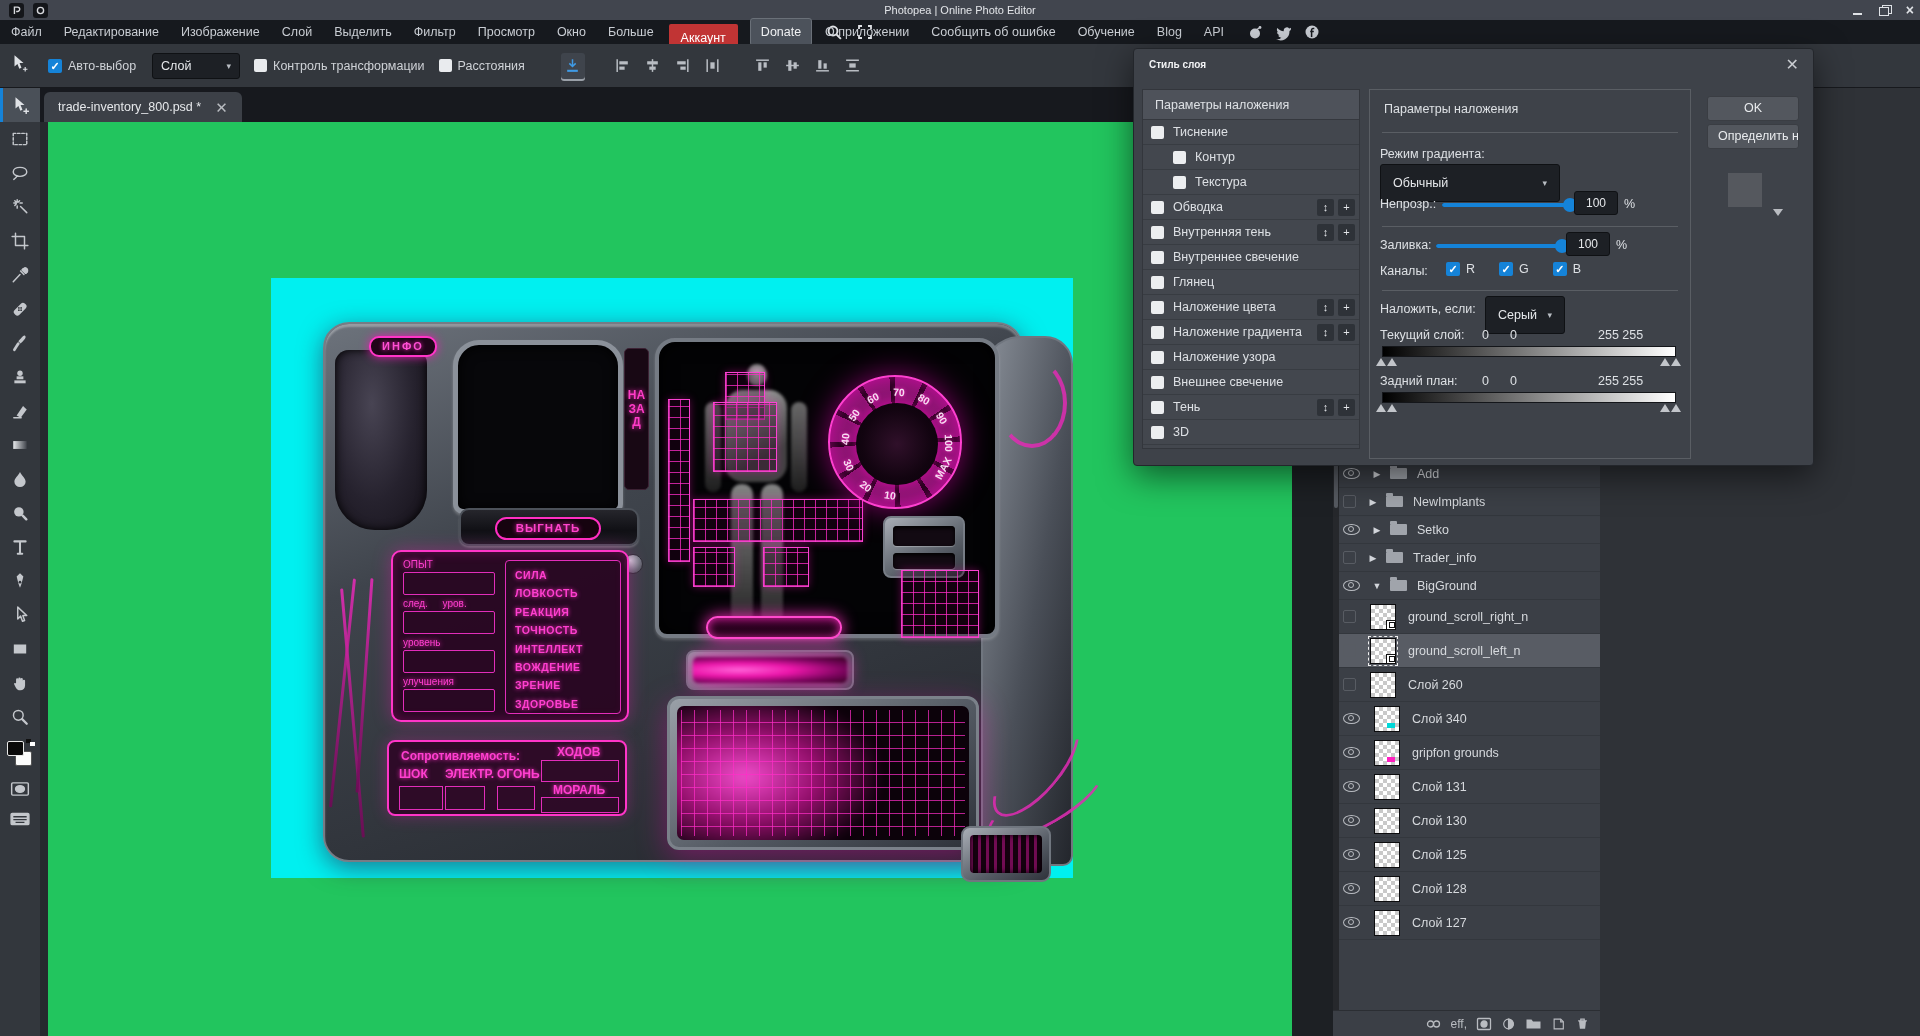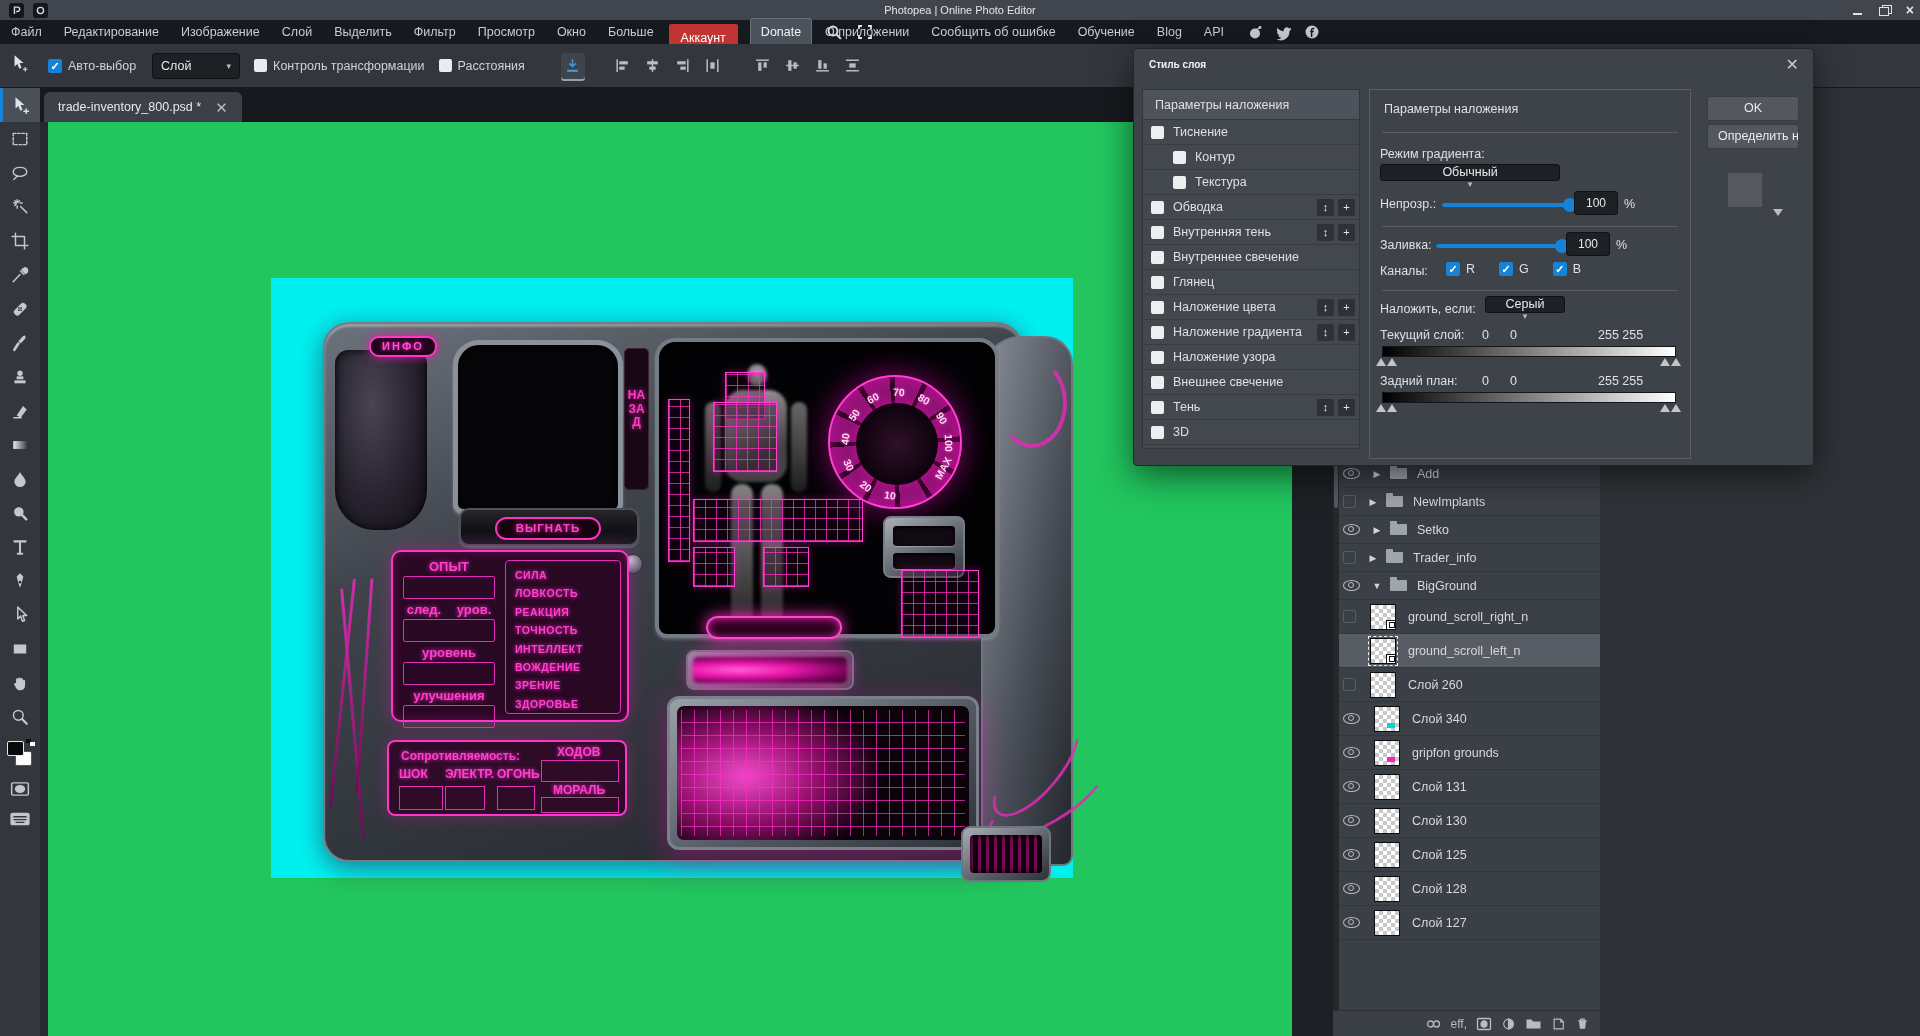--- a/index.html
+++ b/index.html
@@ -108,22 +108,22 @@
   .ls-head { height:30px; line-height:30px; padding-left:12px; background:#4e525a; font-size:12.5px; border-bottom:1px solid #35383e; }
   .ls-row { height:25px; display:flex; align-items:center; padding-left:8px; border-bottom:1px solid #383c42; font-size:12.5px; }
   .ls-row.indent { padding-left:30px; }
   .wcb { width:13px; height:13px; background:#eceef0; border-radius:2px; margin-right:9px; flex:none; }
   .ls-label { flex:1 1 auto; white-space:nowrap; overflow:hidden; }
   .mini { width:17px; height:17px; background:#2e3238; border-radius:2px; color:#e3e5e9; font-size:11px;
     line-height:17px; text-align:center; margin-right:4px; flex:none; }
   #dlg-panel { position:absolute; left:235px; top:40px; width:322px; height:370px; border:1px solid #5a5e64; }
   .dp-abs { position:absolute; font-size:12.5px; }
   .dp-hr { position:absolute; left:12px; right:12px; height:1px; background:#5a5e64; }
-  .ddown { position:absolute; background:#1d2025; border:1px solid #0f1114; border-radius:3px; height:17px;
-    display:flex; align-items:center; justify-content:space-between; padding:0 12px; font-size:12.5px; color:#e6e8eb;flex-direction:column; }
+  .ddown { position:absolute; background:#1d2025; border:1px solid #0f1114; border-radius:3px; height:38px;
+    display:flex; align-items:center; justify-content:space-between; padding:0 12px; font-size:12.5px; color:#e6e8eb; }
   .slider { position:absolute; height:4px; background:#15171b; border-radius:2px; }
   .slider .fill { position:absolute; left:0; top:0; height:100%; width:100%; background:#1583d8; border-radius:2px; }
   .slider .knob { position:absolute; right:-7px; top:-5px; width:14px; height:14px; border-radius:50%; background:#1583d8; }
   .valbox { position:absolute; width:44px; height:24px; background:#1d2025; border:1px solid #0f1114; border-radius:3px;
     color:#e6e8eb; text-align:center; line-height:22px; font-size:12px; }
   .chan { display:flex; align-items:center; gap:6px; }
   .bif-bar { position:absolute; height:11px; background:linear-gradient(90deg,#000,#fff); border:1px solid #14161a; }
   .bif-h { position:absolute; display:flex; gap:1px; }
   .bif-h i { width:0; height:0; border-left:5px solid transparent; border-right:5px solid transparent; border-bottom:8px solid #c2c5ca; }
   .dlg-btn { position:absolute; left:573px; width:92px; height:25px; background:#53575e; border:1px solid #3a3d43;
@@ -186,21 +186,21 @@
     filter:blur(1.5px); box-shadow:0 0 18px #ff2cc0; }
   #grid-right { position:absolute; left:630px; top:292px; width:78px; height:68px; }
   #big-grid { position:absolute; left:396px; top:418px; width:312px; height:154px; border-radius:12px;
     background:linear-gradient(150deg,#9aa0a8,#545a63 55%,#2e323a); border:3px solid #7b818a;
     box-shadow:0 8px 30px rgba(255,0,190,.35); }
   #big-grid-inner { position:absolute; left:7px; top:7px; right:7px; bottom:7px; background:#0c020a; border-radius:7px; overflow:hidden; }
   #big-grid-glow { position:absolute; left:-20px; top:-10px; width:220px; height:160px;
     background:radial-gradient(ellipse at 40% 50%, rgba(255,80,215,.95) 0%, rgba(236,23,171,.6) 40%, transparent 75%); filter:blur(6px); }
   #stats-panel { position:absolute; left:120px; top:272px; width:238px; height:172px; background:rgba(40,5,33,.94);
     border:2.5px solid #ff35c8; border-radius:10px; box-shadow:0 0 18px rgba(255,20,190,.35), inset 0 0 12px rgba(255,20,190,.25); }
-  .st-label { color:#ff3fd0; font-weight:bold; font-size:13px; text-align:center; text-shadow:0 0 5px #ff2cc0; margin-top:3px; }
+  .st-label { color:#ff3fd0; font-weight:normal; font-size:10px; text-align:left; text-shadow:0 0 5px #ff2cc0; margin-top:3px; }
   .st-box { height:23px; border:1.5px solid #e22dba; border-radius:2px; margin-top:2px; }
   #stats-left { position:absolute; left:10px; top:4px; width:92px; }
   #stats-attrs { position:absolute; left:112px; top:8px; width:116px; height:154px; border:1.5px solid #e22dba;
     border-radius:4px; padding:5px 0 0 9px; }
   .attr { color:#ff3fd0; font-weight:bold; font-size:10.5px; letter-spacing:.5px; line-height:18.4px; text-shadow:0 0 4px #ff2cc0; }
   #resist-panel { position:absolute; left:116px; top:462px; width:240px; height:76px; background:rgba(46,8,38,.94);
     border:2.5px solid #ff35c8; border-radius:8px; box-shadow:0 0 16px rgba(255,20,190,.3); }
   .rs-txt { position:absolute; color:#ff3fd0; font-weight:bold; text-shadow:0 0 4px #ff2cc0; }
   .rs-box { position:absolute; border:1.5px solid #e22dba; }
   #box-br { position:absolute; left:690px; top:548px; width:90px; height:56px; border-radius:9px;

